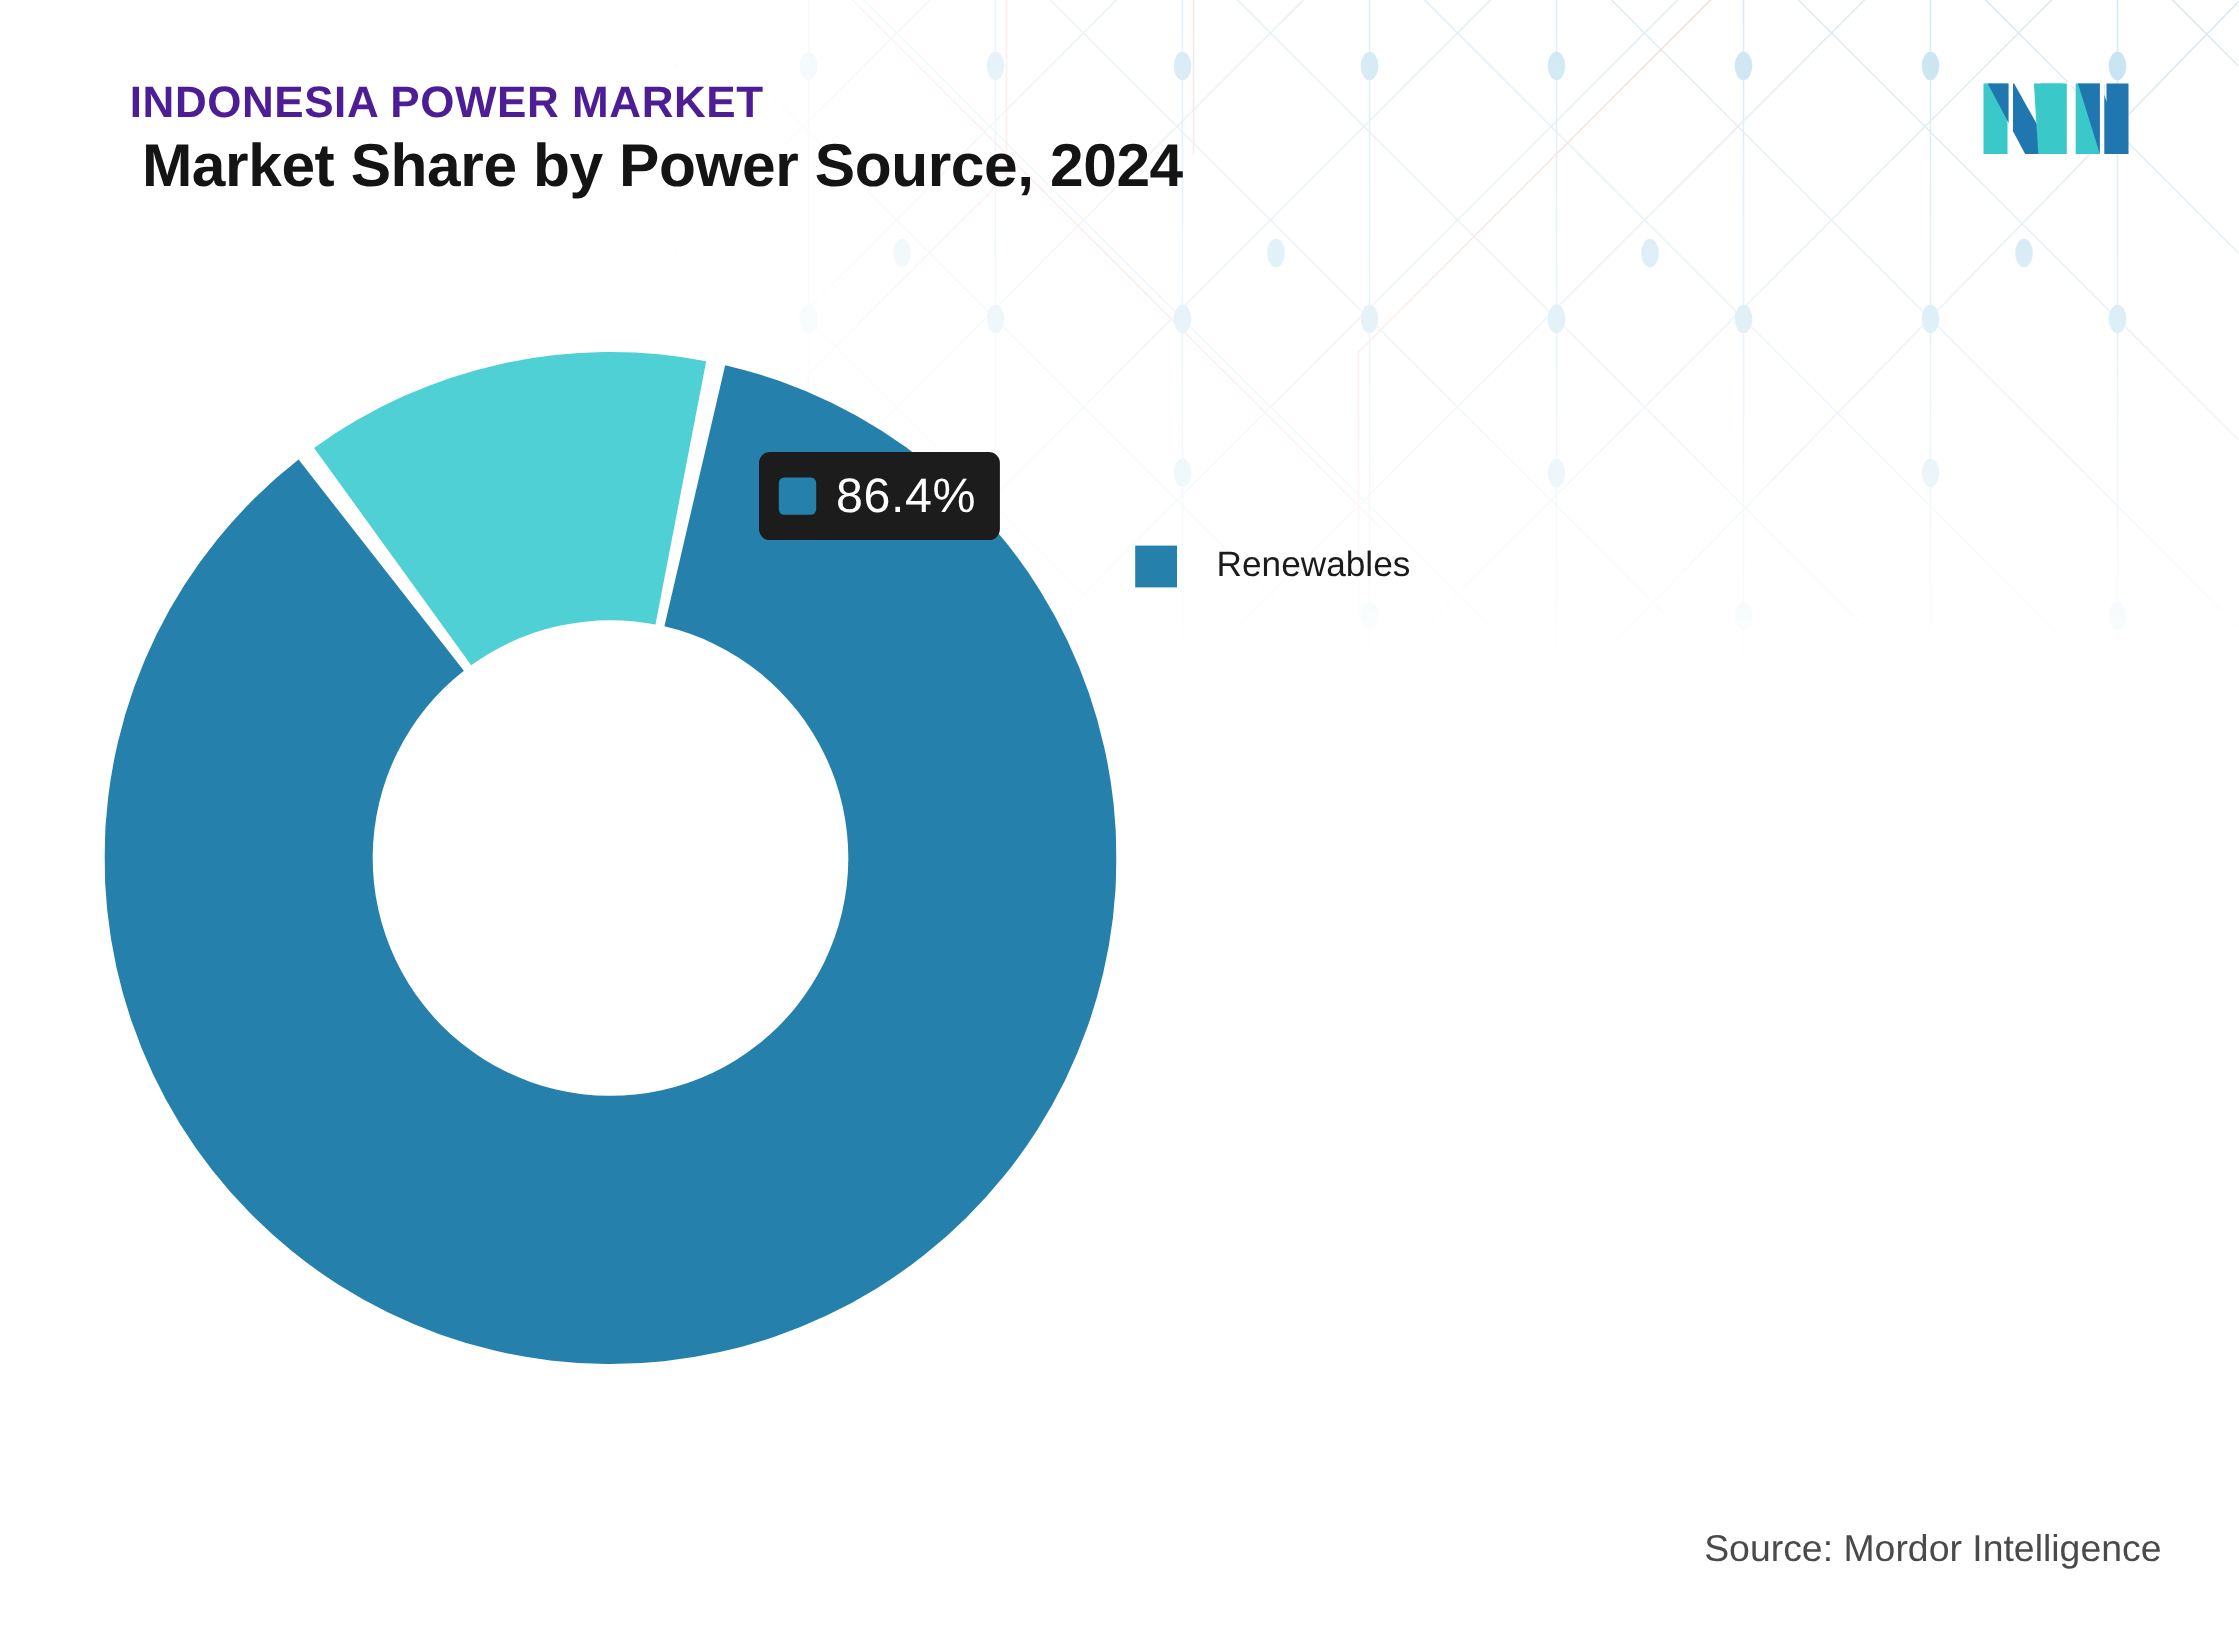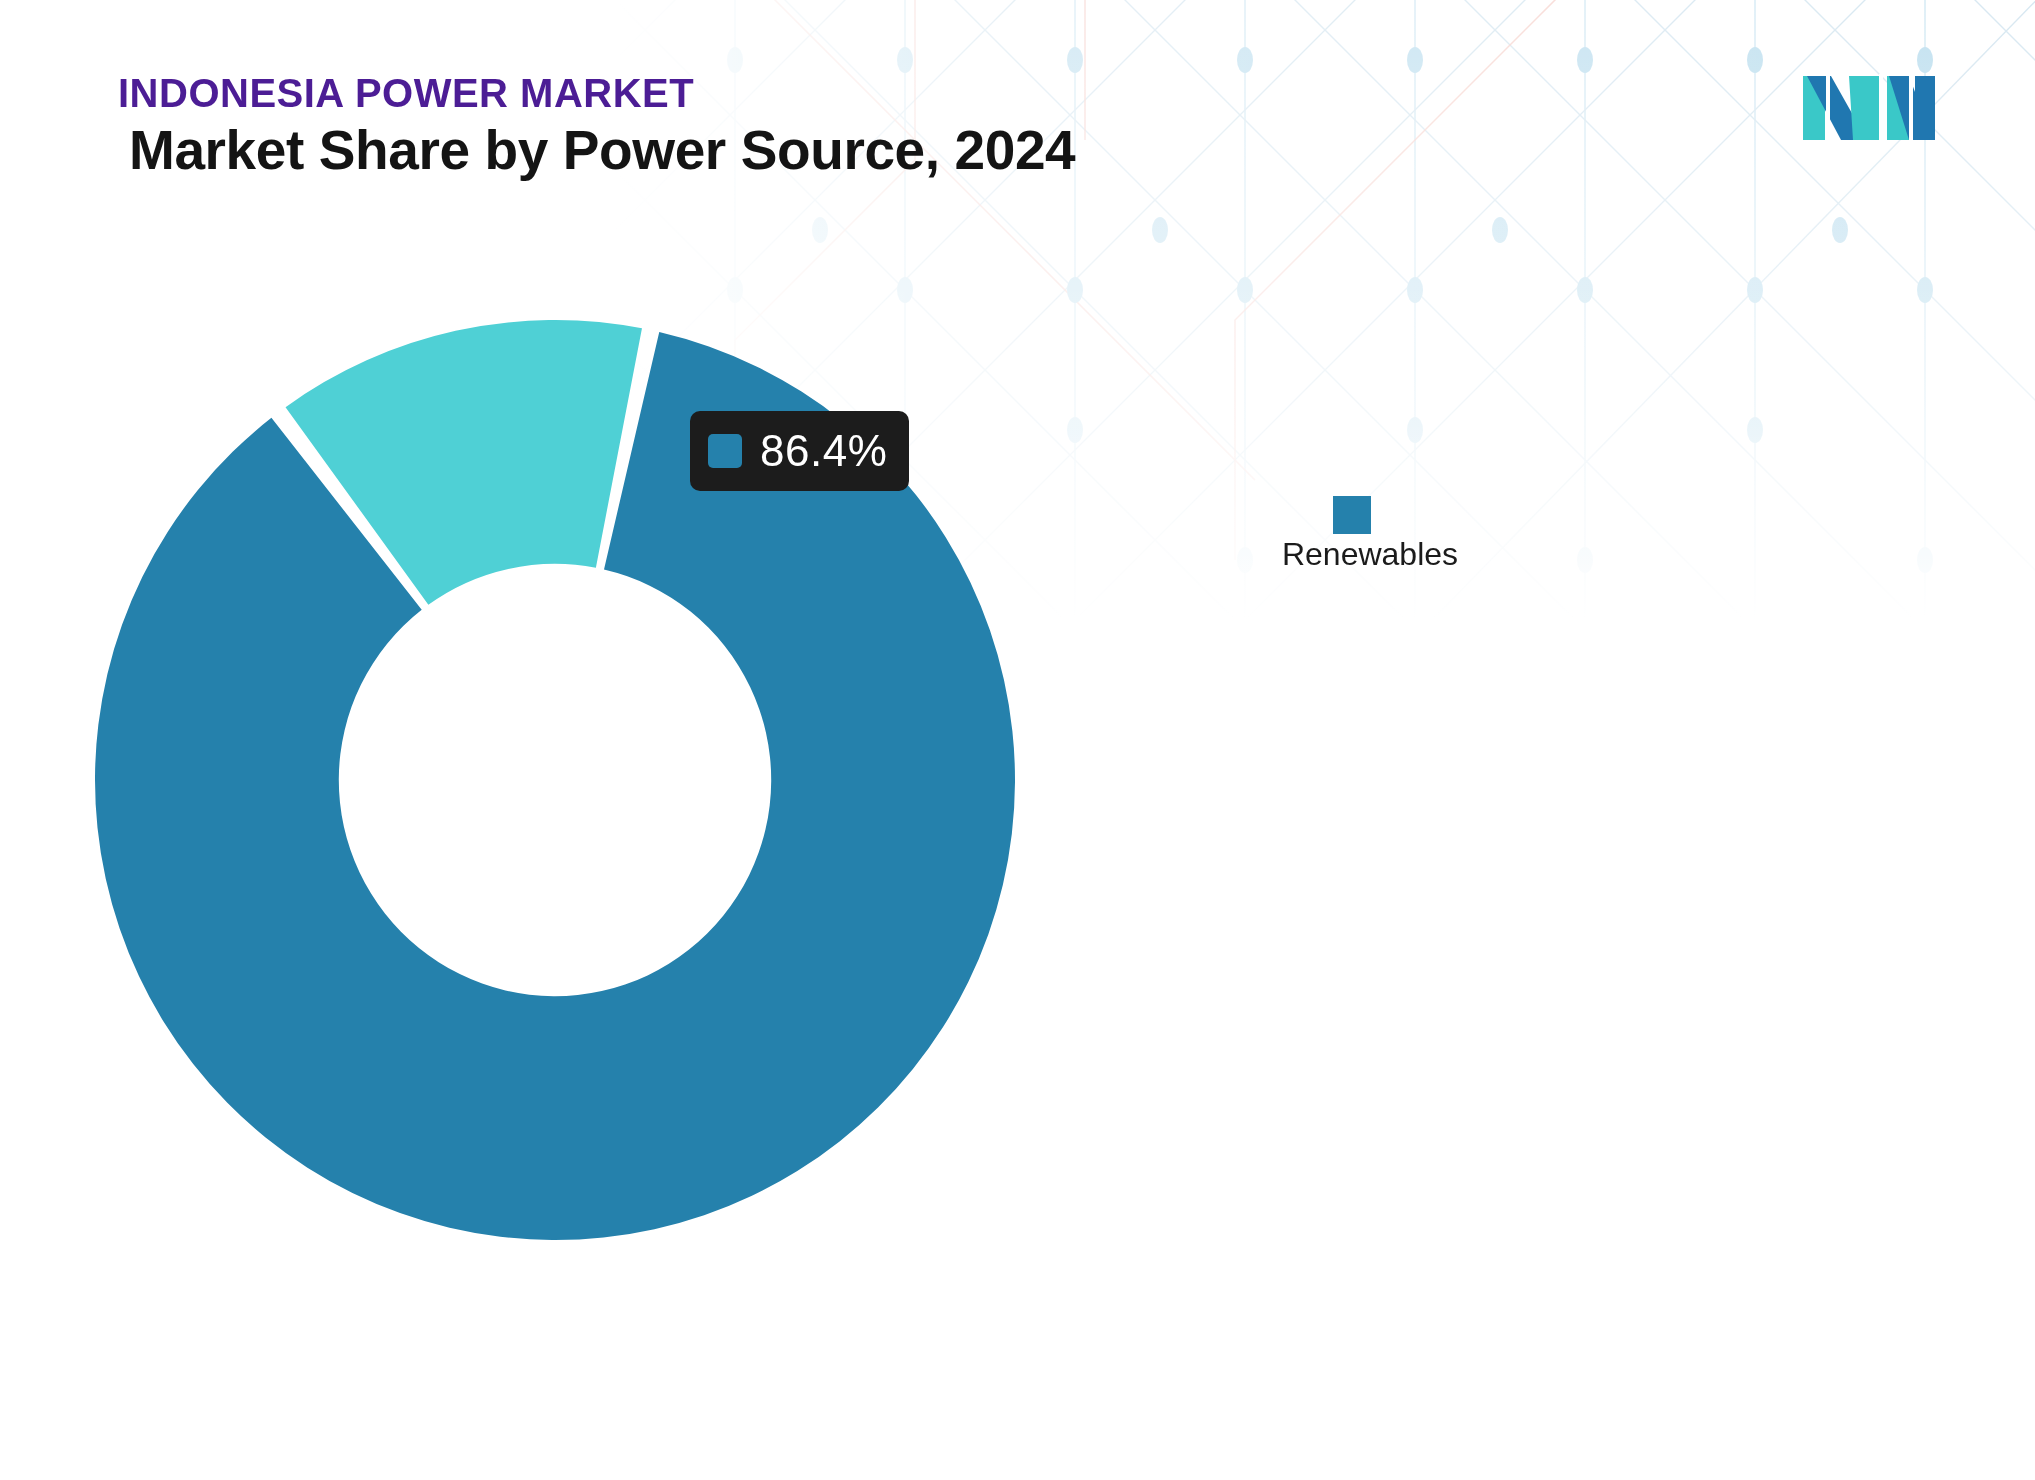--- a/index.html
+++ b/index.html
@@ -110,21 +110,20 @@
   #legend {
     position: absolute;
     left: 1032px;
     top: 492px;
     width: 640px;
   }
   .legend-item {
     display: flex;
     align-items: center;
     margin-bottom: 40px;
-    flex-direction: column;
   }
   .legend-swatch {
     width: 38px;
     height: 38px;
     flex: none;
     margin-top: 4px;
   }
   .legend-label {
     margin-left: 36px;
     font-size: 32px;
@@ -296,14 +295,15 @@
     <span id="callout-value">86.4%</span>
   </div>
 
   <div id="legend">
     <div class="legend-item">
       <span class="legend-swatch" style="background:#2581ac"></span>
       <span class="legend-label">Renewables</span>
     </div>
   </div>
 
+  <div id="source-note">Source: Mordor Intelligence</div>
 
 </div>
 
 </body></html>

